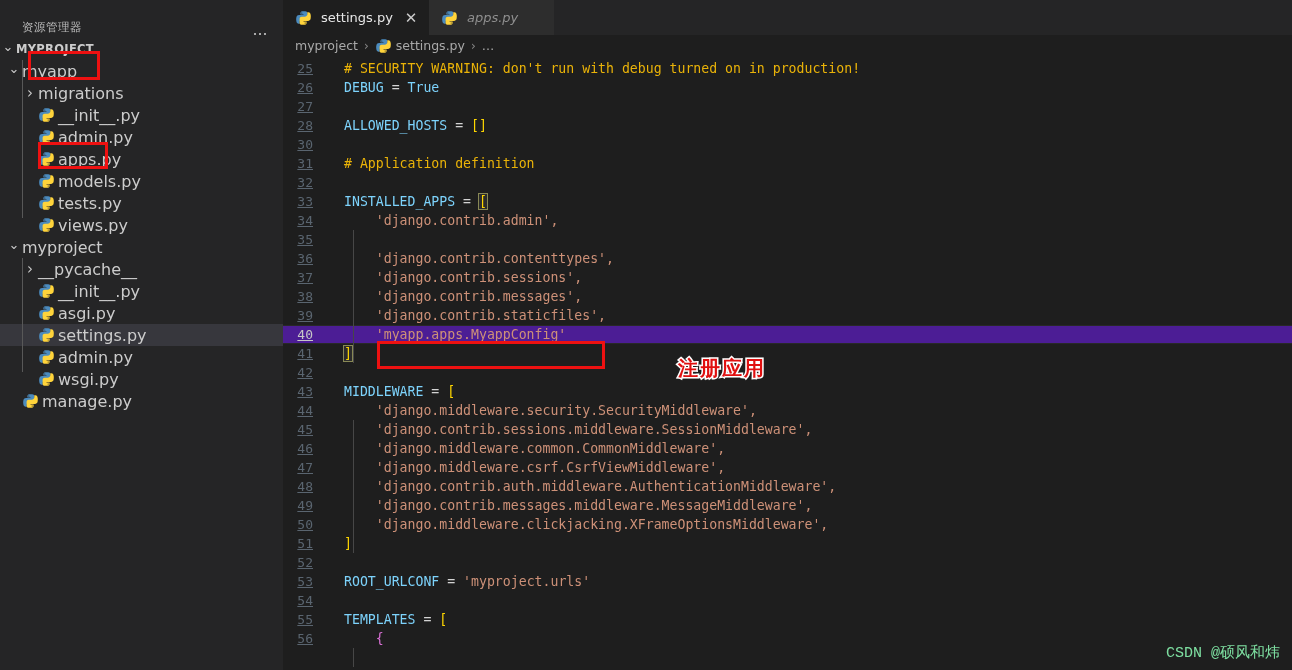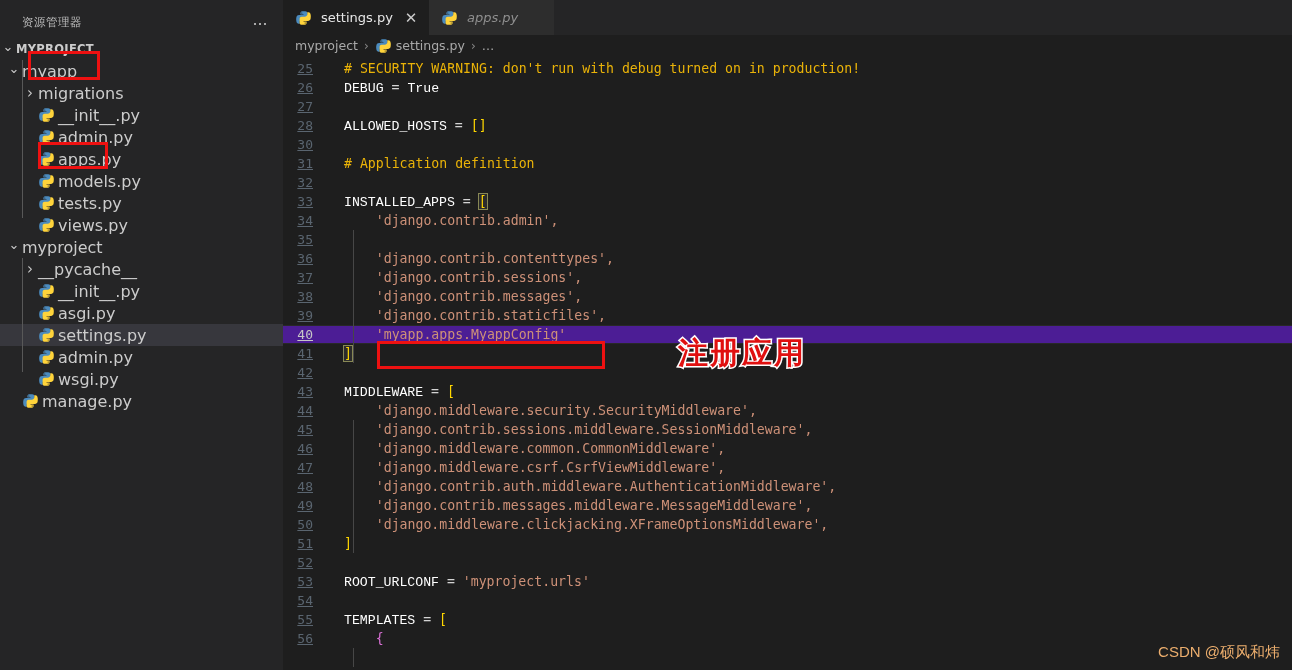--- a/index.html
+++ b/index.html
@@ -14,21 +14,21 @@
   
   .sidebar {
     width: 283px; height: 670px;
     background: #252526;
     position: relative;
     flex: 0 0 283px;
     color: #cccccc;
   }
   .sb-header {
     height: 35px;
-    display: flex; align-items: flex-start;
+    display: flex; align-items: flex-end;
     padding: 15px 14px 0 22px;
     justify-content: space-between;
   }
   .sb-title {
     font-size: 11.5px;
     letter-spacing: .5px;
     color: #bbbbbb;
     font-family: "DejaVu Sans", sans-serif;
   }
   .sb-dots {
@@ -116,44 +116,45 @@
     color:#5a6570; font-size:13px; font-family:"DejaVu Sans Mono",monospace;text-decoration:underline;
   }
   .cline.current .lnum { color:#c6c6c6; }
   .ctext { position:relative; padding-left:9px; }
 
   
   .cguide { position:absolute; width:1px; background:#474747; left:0; }
 
   
   .t-comment { color:#eab308; }
-  .t-const   { color:#ffffff;font-family:Liberation Mono, monospace; }
+  .t-const   { color:#7dd3fc; }
   .t-op      { color:#d4d4d4; }
   .t-str     { color:#ce9178; }
   .t-brkY    { color:#ffd700; }
   .t-brkV    { color:#da70d6; }
   .t-plain   { color:#d4d4d4; }
   .bracket-box {
     outline:1px solid #888855; background:rgba(255,255,255,.06);
   }
 
   
   .annot {
     position:absolute; z-index:45;
     font-family:"DejaVu Sans", sans-serif;
-    font-size:30px; font-weight:bold; color:#e01010;
+    font-size:20px; font-weight:bold; color:#e01010;
     -webkit-text-stroke: 3px #ffffff;
     paint-order: stroke fill;
     letter-spacing:2px;
     white-space:nowrap;
+    margin-top:22px;
   }
   .watermark {
     position:absolute; right:12px; bottom:8px; z-index:50;
-    color:#fdba74; font-size:15px; opacity:.92;
-    font-family:Liberation Sans, sans-serif; white-space:nowrap;
+    color:#86efac; font-size:15px; opacity:.92;
+    font-family:Liberation Mono, monospace; white-space:nowrap;
   }
 </style>
 </head>
 <body>
 
 <div id="app">
 
   <div class="sidebar">
     <div class="sb-header">
       <span class="sb-title">资源管理器</span>

